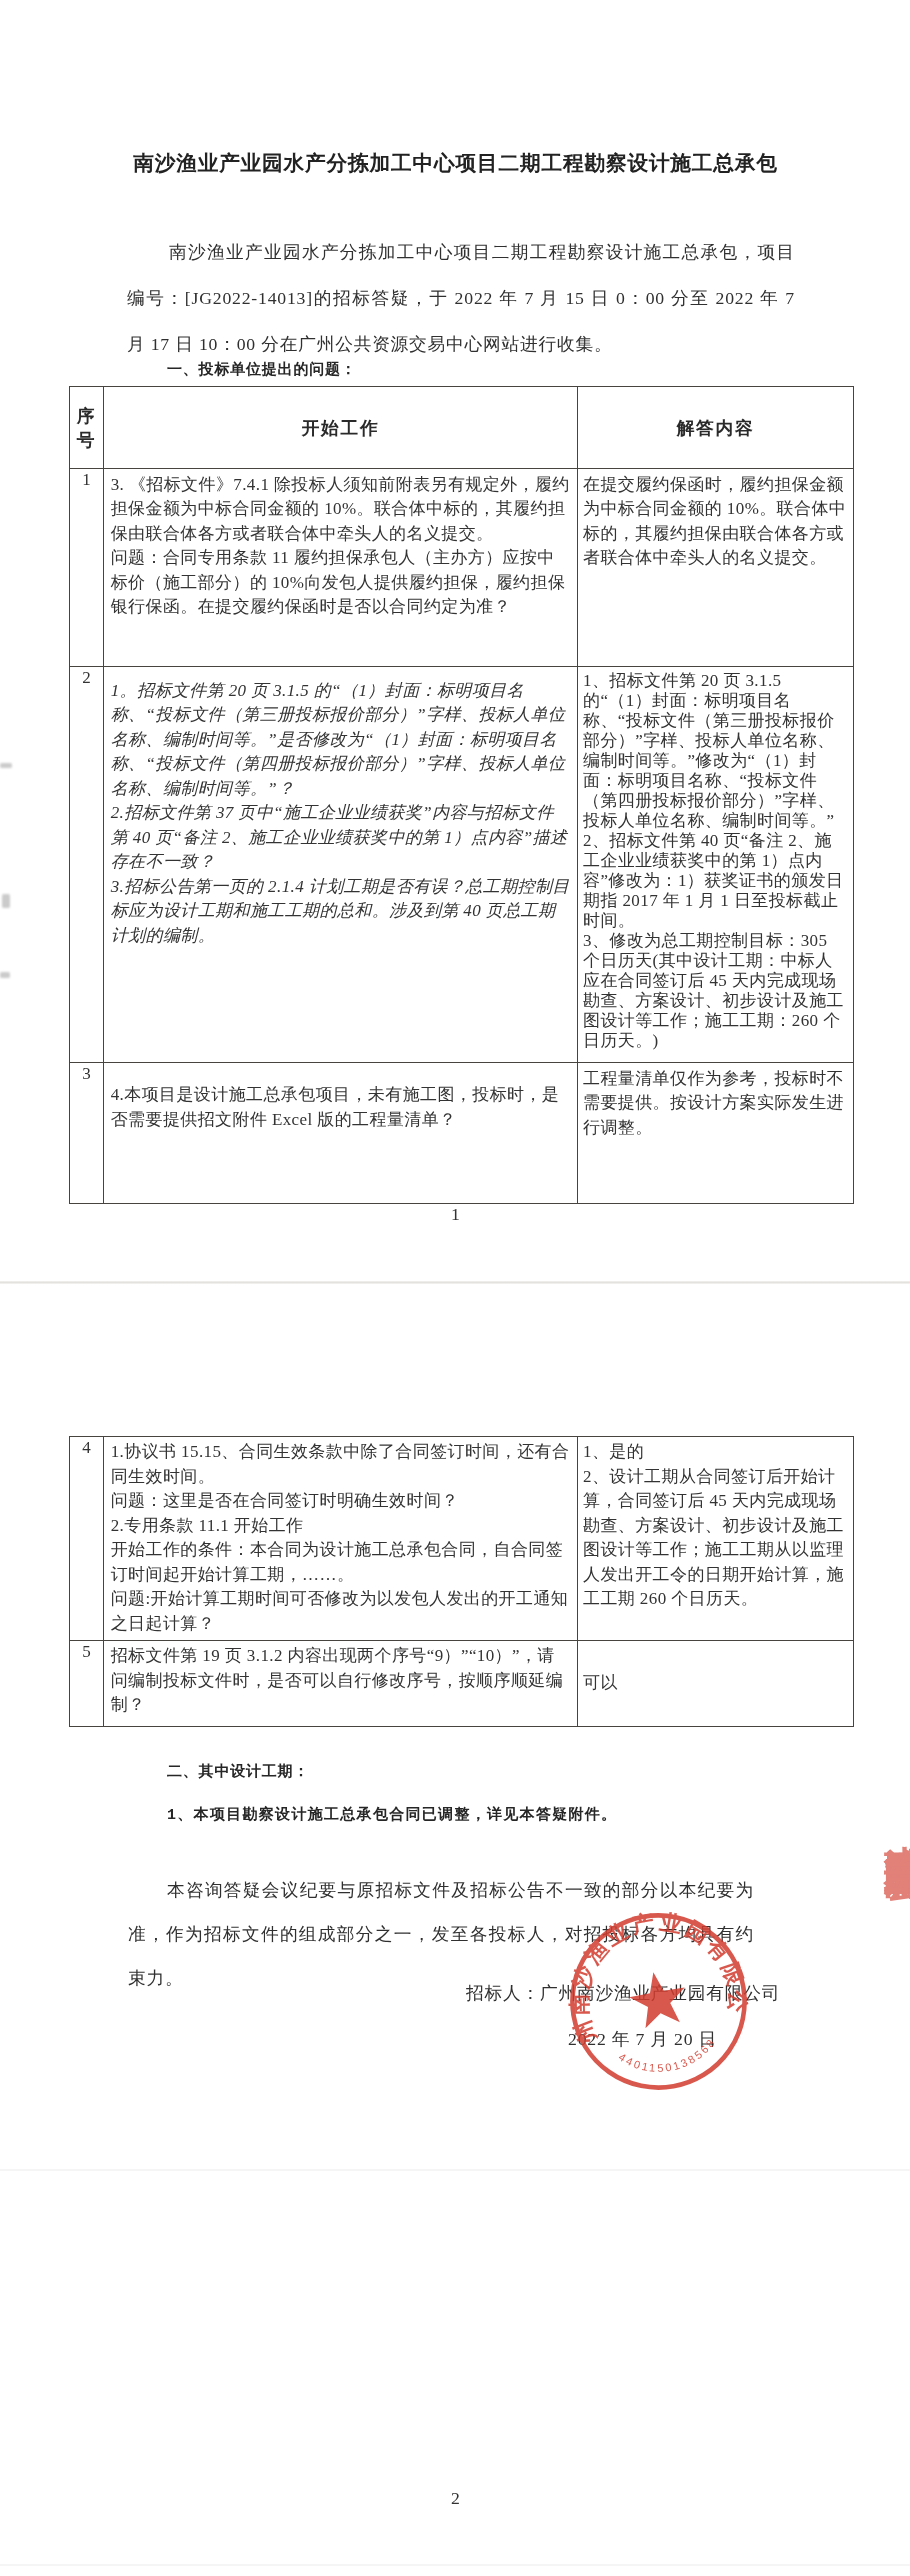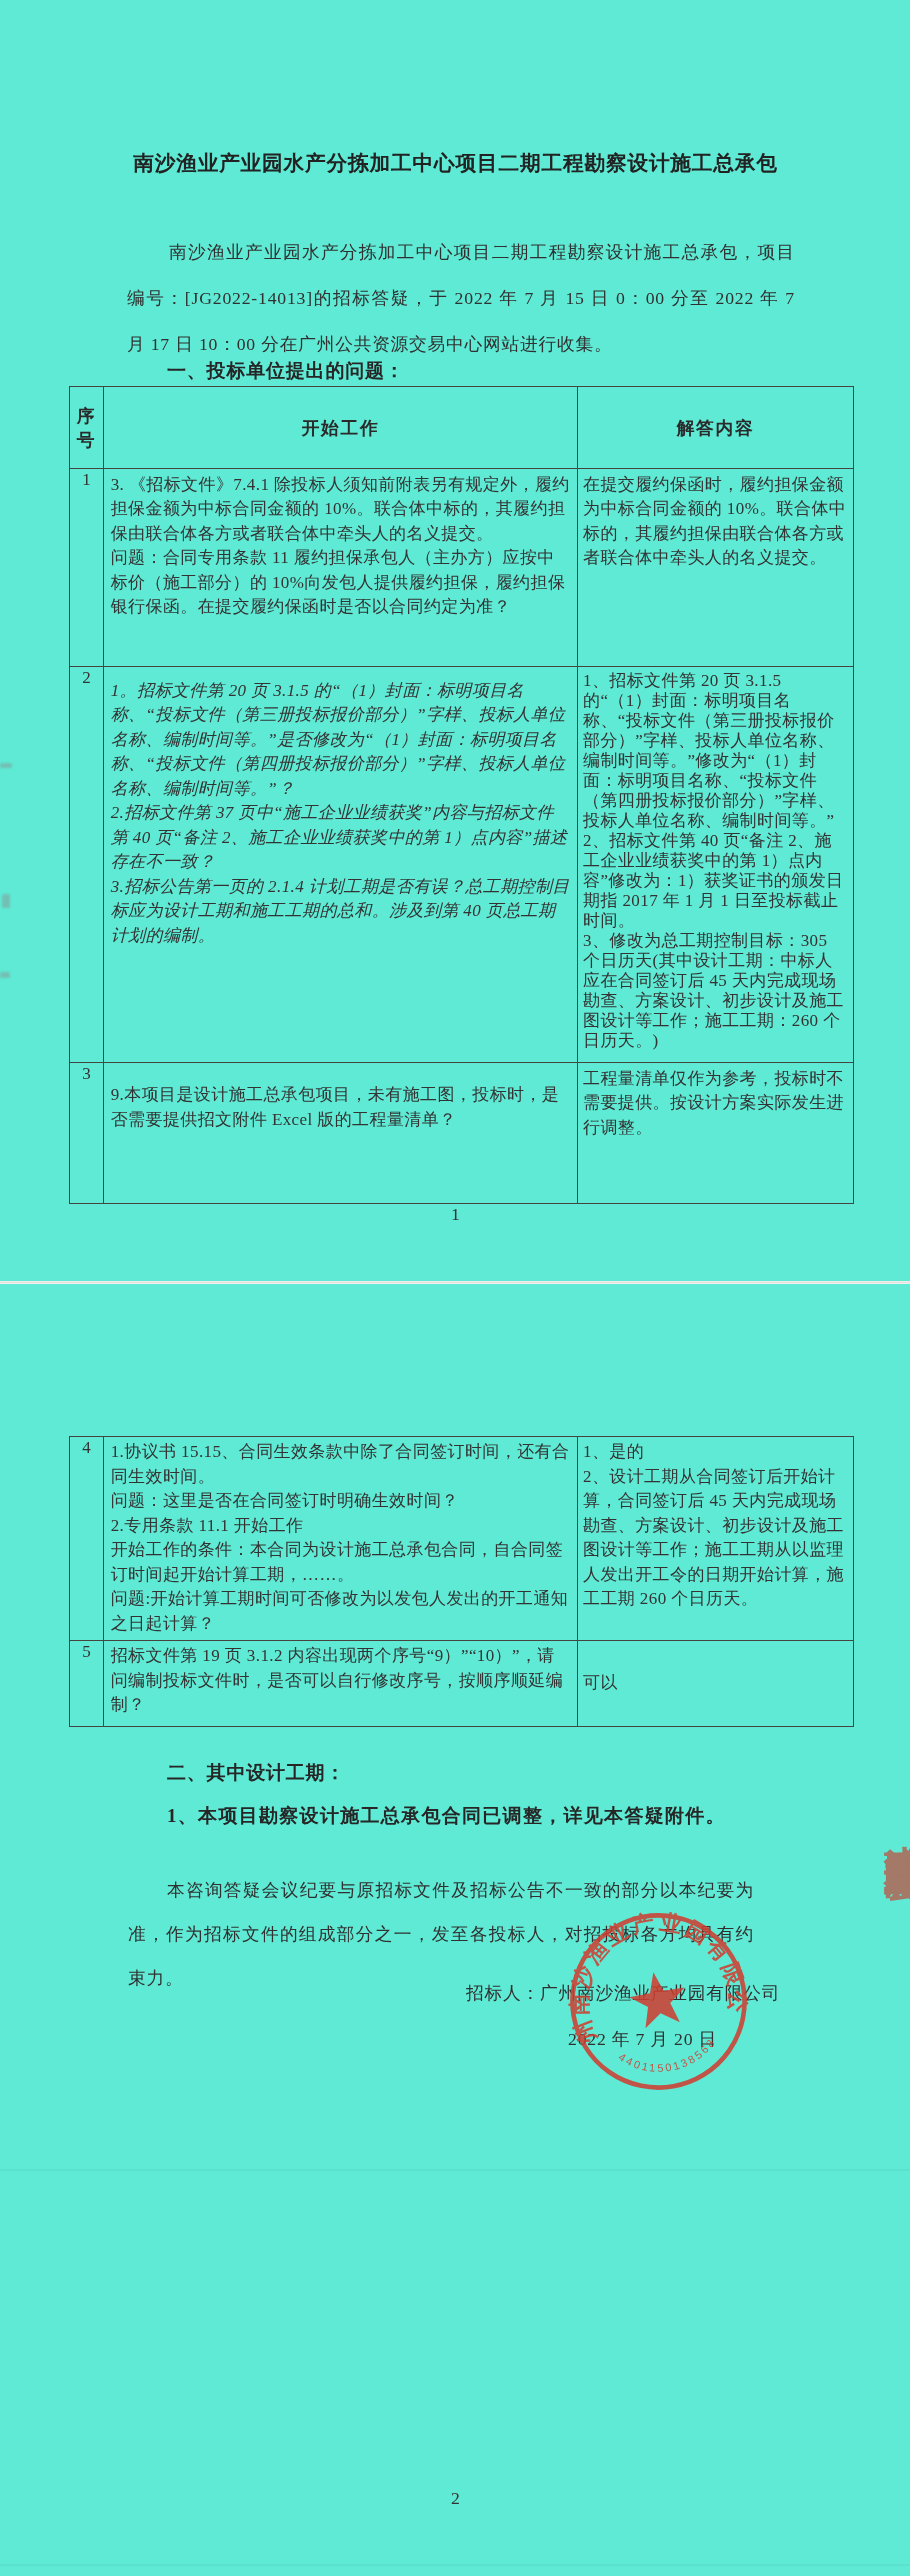--- a/index.html
+++ b/index.html
@@ -1,28 +1,28 @@
 <!DOCTYPE html>
 <html style="font-size:13.5px"><head>
 <meta charset="utf-8">
 <style>
   html,body{margin:0;padding:0;background:#e9e9e9;}
   .screen{
     position:relative;width:911px;height:2576px;margin:0 auto;
-    background:#5eead4;overflow:hidden;
+    background:#ffffff;overflow:hidden;
     font-family:"Liberation Serif","DejaVu Serif",serif;
     color:#2b2b2b;
   }
   .abs{position:absolute;}
   
   .title{left:0;top:140px;width:911px;text-align:center;
     font-family:"Liberation Sans","DejaVu Sans",sans-serif;
     font-weight:bold;font-size:20.7px;line-height:46px;letter-spacing:0.8px;color:#222;}
-  .h-sec{font-family:Liberation Serif, serif;
-    font-weight:bold;font-size:19px;line-height:25px;letter-spacing:0.8px;color:#262626;}
+  .h-sec{font-family:Liberation Mono, monospace;
+    font-weight:bold;font-size:15px;line-height:25px;letter-spacing:0.8px;color:#262626;}
   
   .para{font-size:17.7px;line-height:46px;letter-spacing:0.8px;text-align:justify;color:#303030;}
   .intro{left:127px;top:229px;width:668px;text-indent:42px;}
   .closing{left:128px;top:1868px;width:626px;line-height:44px;text-indent:39px;}
   
   table.qa{border-collapse:collapse;table-layout:fixed;background:transparent;border-radius:27px;}
   table.qa col.c-no{width:34px;}
   table.qa col.c-q{width:474px;}
   table.qa col.c-a{width:276px;}
   table.qa th,table.qa td{border:1.7px solid #474440;vertical-align:top;}
@@ -94,21 +94,21 @@
       <td class="no">2</td>
       <td class="q">1。招标文件第 20 页 3.1.5 的“（1）封面：标明项目名称、“投标文件（第三册投标报价部分）”字样、投标人单位名称、编制时间等。”是否修改为“（1）封面：标明项目名称、“投标文件（第四册投标报价部分）”字样、投标人单位名称、编制时间等。”？
 2.招标文件第 37 页中“施工企业业绩获奖”内容与招标文件第 40 页“备注 2、施工企业业绩获奖中的第 1）点内容”描述存在不一致？
 3.招标公告第一页的 2.1.4 计划工期是否有误？总工期控制目标应为设计工期和施工工期的总和。涉及到第 40 页总工期计划的编制。</td>
       <td class="a">1、招标文件第 20 页 3.1.5 的“（1）封面：标明项目名称、“投标文件（第三册投标报价部分）”字样、投标人单位名称、编制时间等。”修改为“（1）封面：标明项目名称、“投标文件（第四册投标报价部分）”字样、投标人单位名称、编制时间等。”
 2、招标文件第 40 页“备注 2、施工企业业绩获奖中的第 1）点内容”修改为：1）获奖证书的颁发日期指 2017 年 1 月 1 日至投标截止时间。
 3、修改为总工期控制目标：305 个日历天(其中设计工期：中标人应在合同签订后 45 天内完成现场勘查、方案设计、初步设计及施工图设计等工作；施工工期：260 个日历天。)</td>
     </tr>
     <tr class="r3">
       <td class="no">3</td>
-      <td class="q">9.本项目是设计施工总承包项目，未有施工图，投标时，是否需要提供招文附件 Excel 版的工程量清单？</td>
+      <td class="q">4.本项目是设计施工总承包项目，未有施工图，投标时，是否需要提供招文附件 Excel 版的工程量清单？</td>
       <td class="a">工程量清单仅作为参考，投标时不需要提供。按设计方案实际发生进行调整。</td>
     </tr>
     </tbody>
   </table>
 
   <div class="abs pagenum" style="top:1204px;">1</div>
 
   <div class="abs pagebreak"></div>
 
   <table class="abs qa t2">

